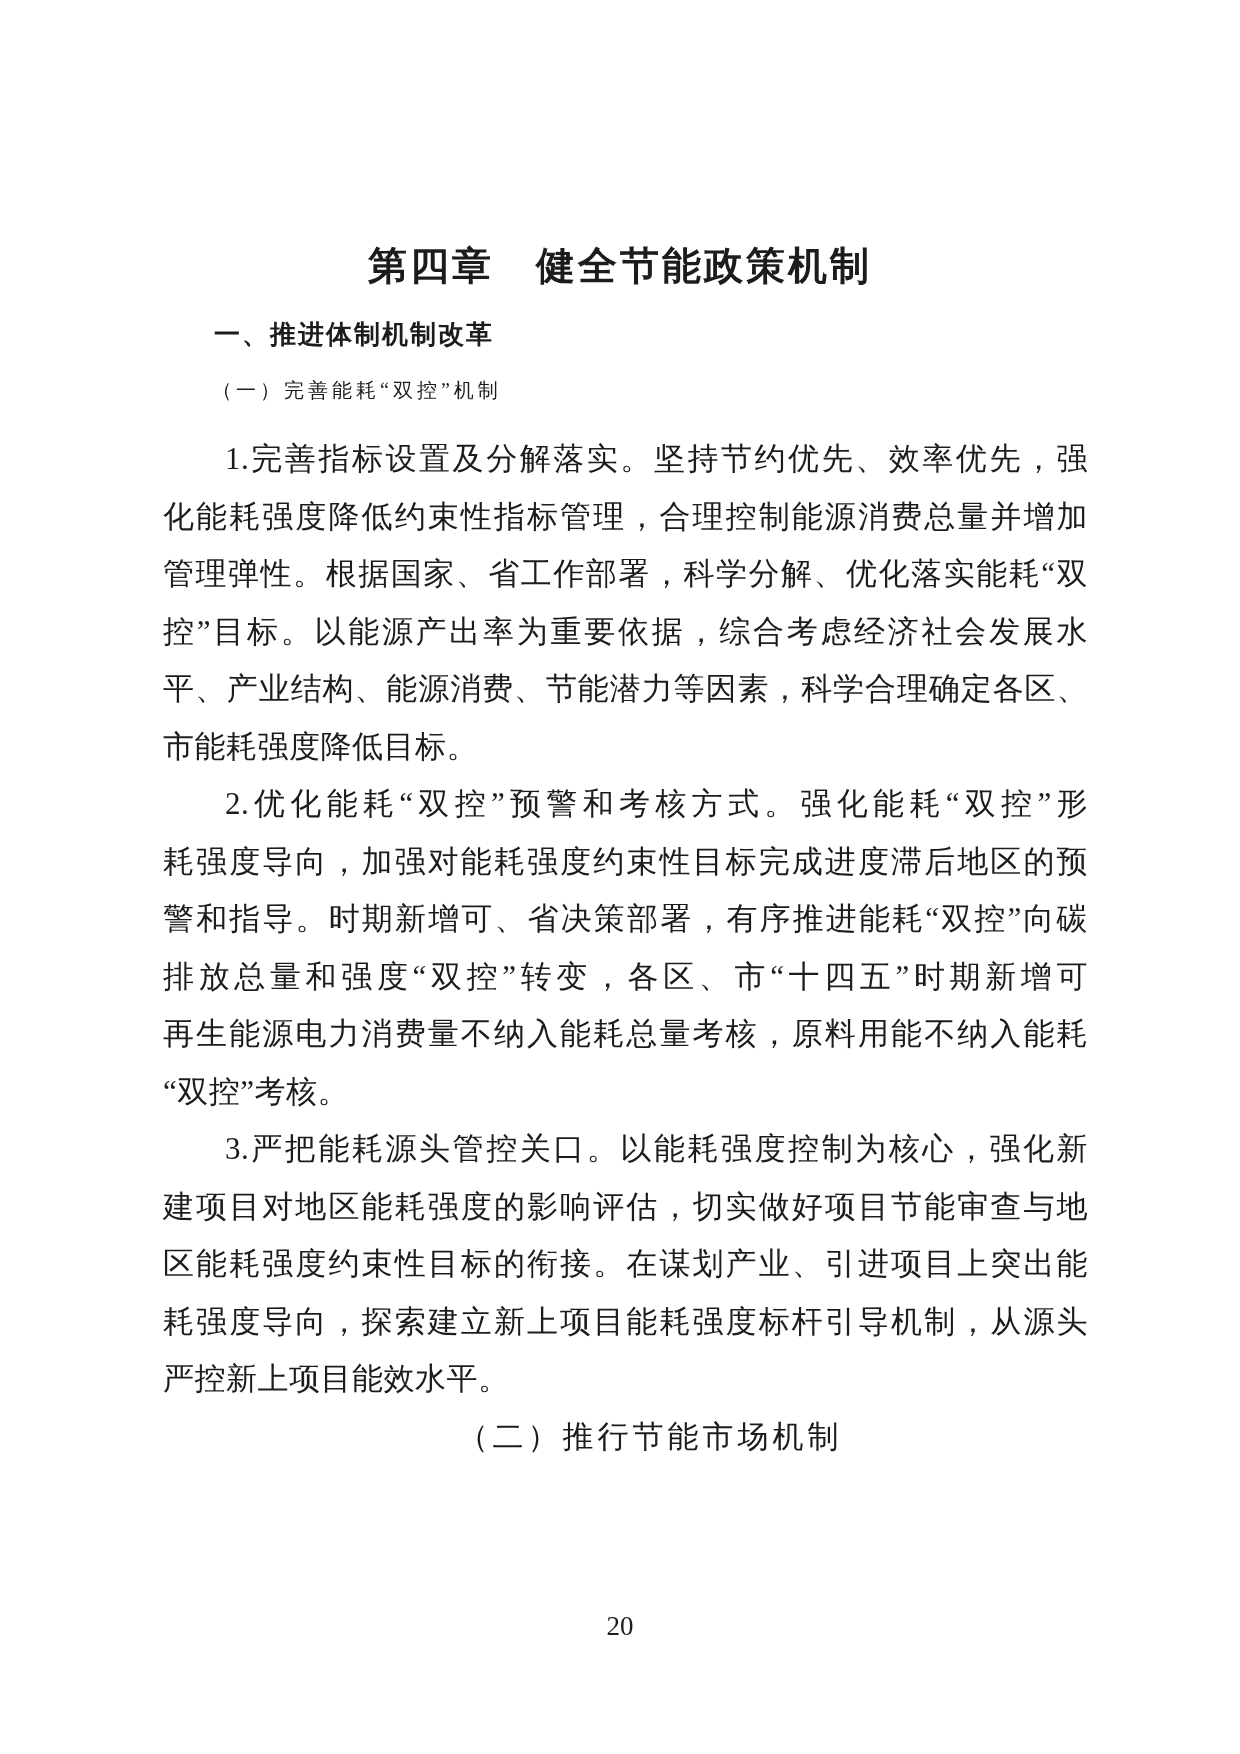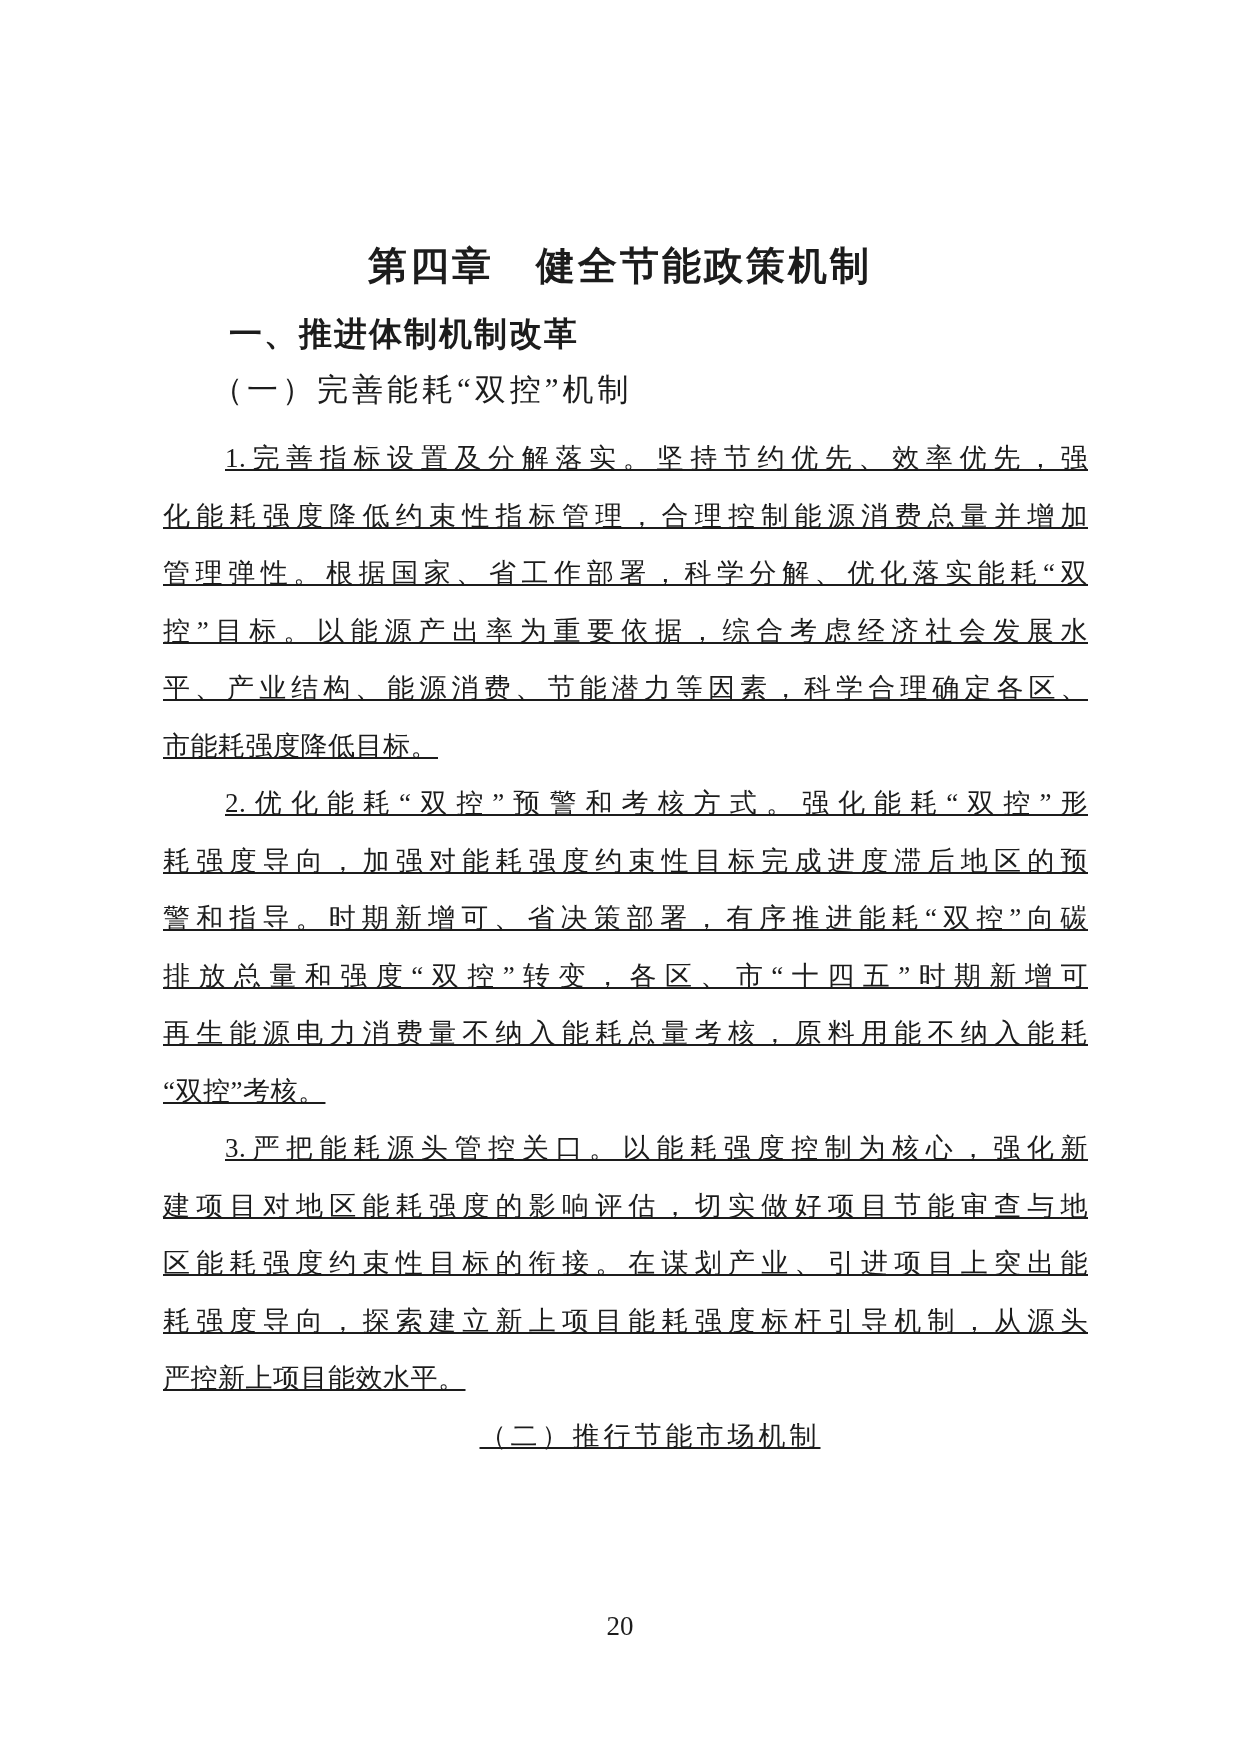--- a/index.html
+++ b/index.html
@@ -19,47 +19,46 @@
     font-family:"Liberation Sans", sans-serif;
     font-weight:bold;
     font-size:39px;
     letter-spacing:3px;
     line-height:52px;
     white-space:nowrap;
     margin-top:24px;
   }
   .section-heading {
     position:absolute;
-    top:312px; left:229px;
+    top:312px; left:214px;
     font-family:"Liberation Sans", sans-serif;
     font-weight:bold;
-    font-size:33px;
+    font-size:26px;
     letter-spacing:2px;
     line-height:44px;
     white-space:nowrap;
   }
   .sub-heading-1 {
     position:absolute;
     top:368px; left:212px;
-    font-size:31px;
+    font-size:20px;
     letter-spacing:4px;
     line-height:44px;
     white-space:nowrap;
   }
   .body-block {
     position:absolute;
     top:430px; left:163px;
     width:925px;
   }
   .line {
     height:57.5px;
     line-height:57.5px;
-    font-size:27px;
+    font-size:31px;
     letter-spacing:0.5px;
-    text-decoration:underline;
   }
   .just {
     text-align:justify;
     text-align-last:justify;
   }
   .indent { text-indent:62px; }
   .subline {
     letter-spacing:4px;
     text-indent:49px;
     text-align:center;

